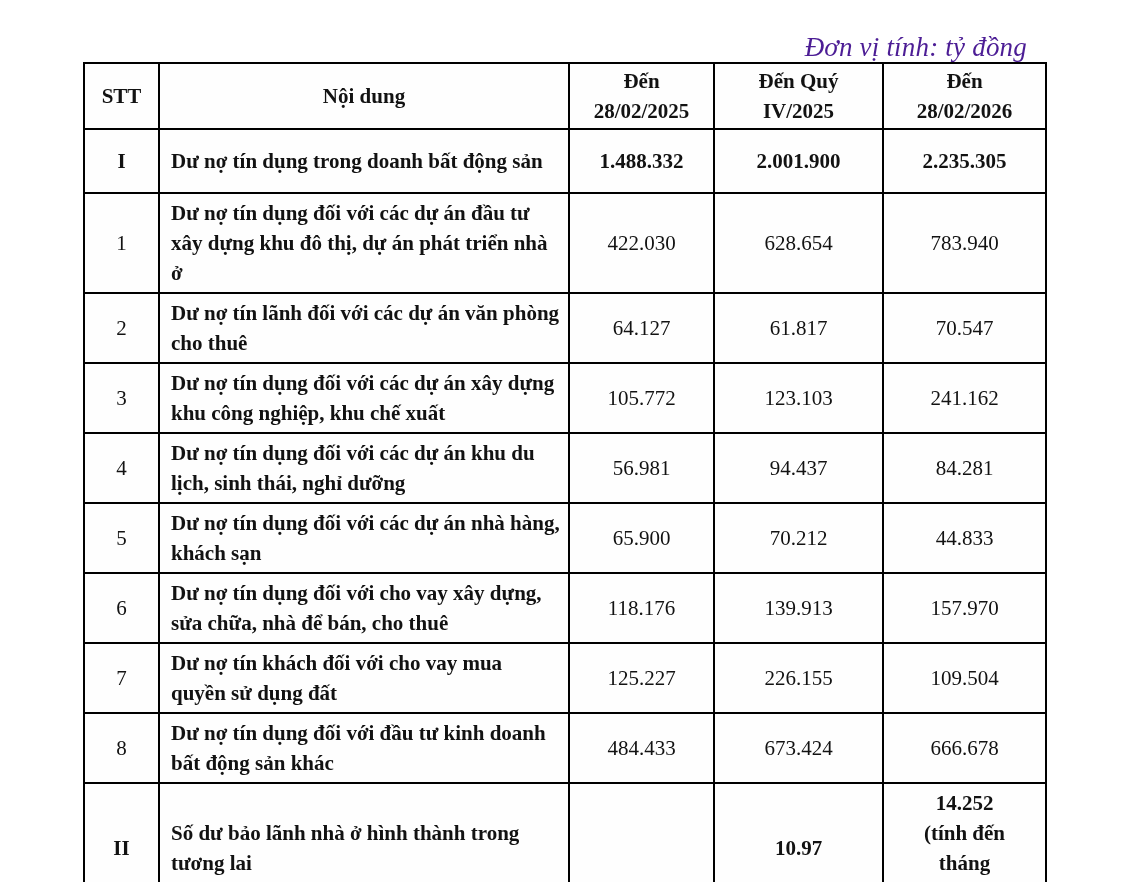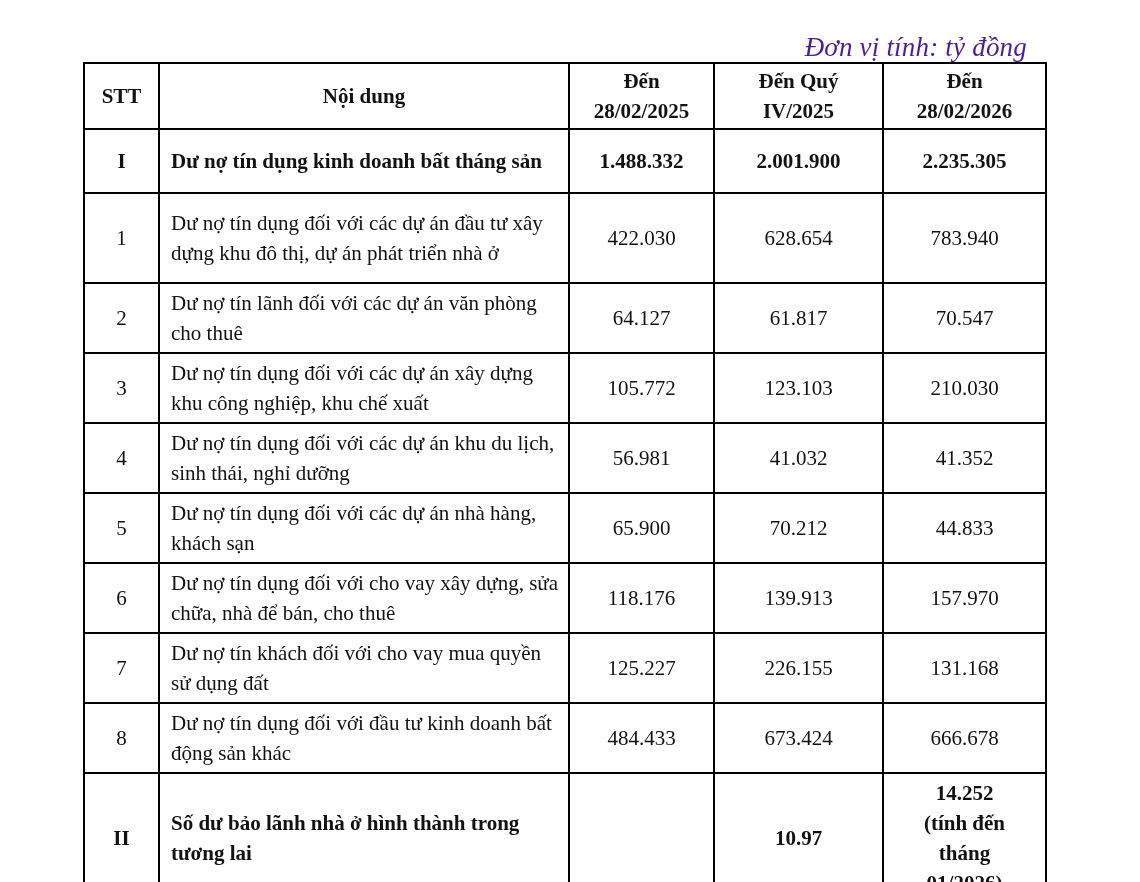--- a/index.html
+++ b/index.html
@@ -55,20 +55,21 @@
     padding: 2px 4px;
     font-size: 21px;
   }
   td.stt {
     text-align: center;
     padding: 2px 4px;
   }
   td.content {
     text-align: left;
     padding: 4px 8px 4px 11px;
+    font-weight: bold;
   }
   td.val {
     text-align: center;
     white-space: pre-line;
     padding: 2px 22px;
   }
   tr.bold td { font-weight: bold; }
   tr[data-rh="64"]  td { height: 64px; }
   tr[data-rh="90"]  td { height: 90px; }
   tr[data-rh="68"]  td { height: 68px; }
@@ -97,21 +98,21 @@
 28/02/2025</th>
       <th>Đến Quý
 IV/2025</th>
       <th>Đến
 28/02/2026</th>
     </tr>
   </thead>
   <tbody>
     <tr class="bold" data-rh="64">
       <td class="stt">I</td>
-      <td class="content">Dư nợ tín dụng kinh doanh bất tháng sản</td>
+      <td class="content">Dư nợ tín dụng trong doanh bất động sản</td>
       <td class="val">1.488.332</td>
       <td class="val">2.001.900</td>
       <td class="val">2.235.305</td>
     </tr>
     <tr data-rh="90">
       <td class="stt">1</td>
       <td class="content">Dư nợ tín dụng đối với các dự án đầu tư xây dựng khu đô thị, dự án phát triển nhà ở</td>
       <td class="val">422.030</td>
       <td class="val">628.654</td>
       <td class="val">783.940</td>
@@ -121,49 +122,49 @@
       <td class="content">Dư nợ tín lãnh đối với các dự án văn phòng cho thuê</td>
       <td class="val">64.127</td>
       <td class="val">61.817</td>
       <td class="val">70.547</td>
     </tr>
     <tr data-rh="70">
       <td class="stt">3</td>
       <td class="content">Dư nợ tín dụng đối với các dự án xây dựng khu công nghiệp, khu chế xuất</td>
       <td class="val">105.772</td>
       <td class="val">123.103</td>
-      <td class="val">210.030</td>
+      <td class="val">241.162</td>
     </tr>
     <tr data-rh="68">
       <td class="stt">4</td>
       <td class="content">Dư nợ tín dụng đối với các dự án khu du lịch, sinh thái, nghỉ dưỡng</td>
       <td class="val">56.981</td>
-      <td class="val">41.032</td>
-      <td class="val">41.352</td>
+      <td class="val">94.437</td>
+      <td class="val">84.281</td>
     </tr>
     <tr data-rh="67">
       <td class="stt">5</td>
       <td class="content">Dư nợ tín dụng đối với các dự án nhà hàng, khách sạn</td>
       <td class="val">65.900</td>
       <td class="val">70.212</td>
       <td class="val">44.833</td>
     </tr>
     <tr data-rh="67">
       <td class="stt">6</td>
       <td class="content">Dư nợ tín dụng đối với cho vay xây dựng, sửa chữa, nhà để bán, cho thuê</td>
       <td class="val">118.176</td>
       <td class="val">139.913</td>
       <td class="val">157.970</td>
     </tr>
     <tr data-rh="68">
       <td class="stt">7</td>
       <td class="content">Dư nợ tín khách đối với cho vay mua quyền sử dụng đất</td>
       <td class="val">125.227</td>
       <td class="val">226.155</td>
-      <td class="val">131.168</td>
+      <td class="val">109.504</td>
     </tr>
     <tr data-rh="68">
       <td class="stt">8</td>
       <td class="content">Dư nợ tín dụng đối với đầu tư kinh doanh bất động sản khác</td>
       <td class="val">484.433</td>
       <td class="val">673.424</td>
       <td class="val">666.678</td>
     </tr>
     <tr class="bold" data-rh="130">
       <td class="stt">II</td>

